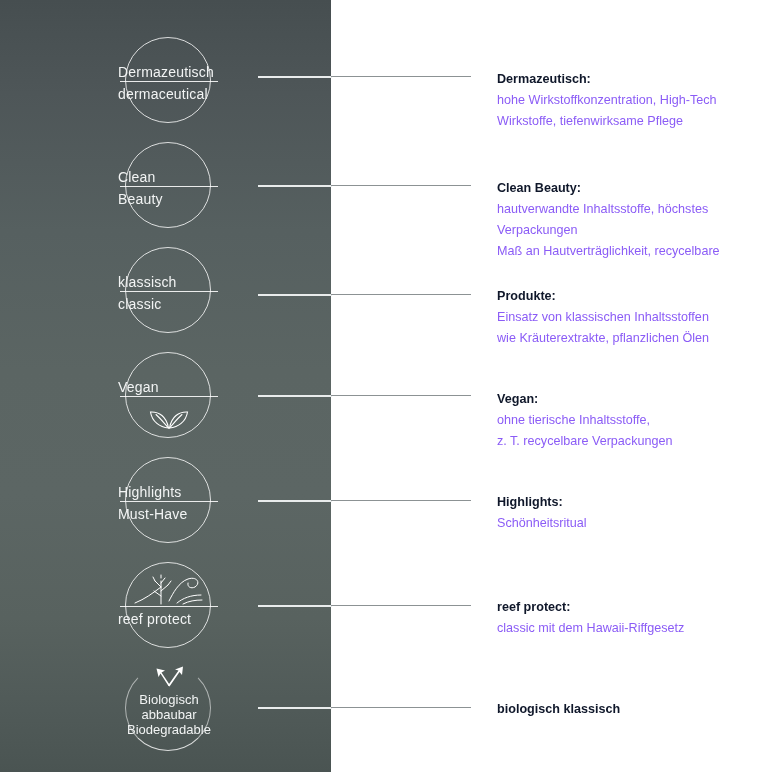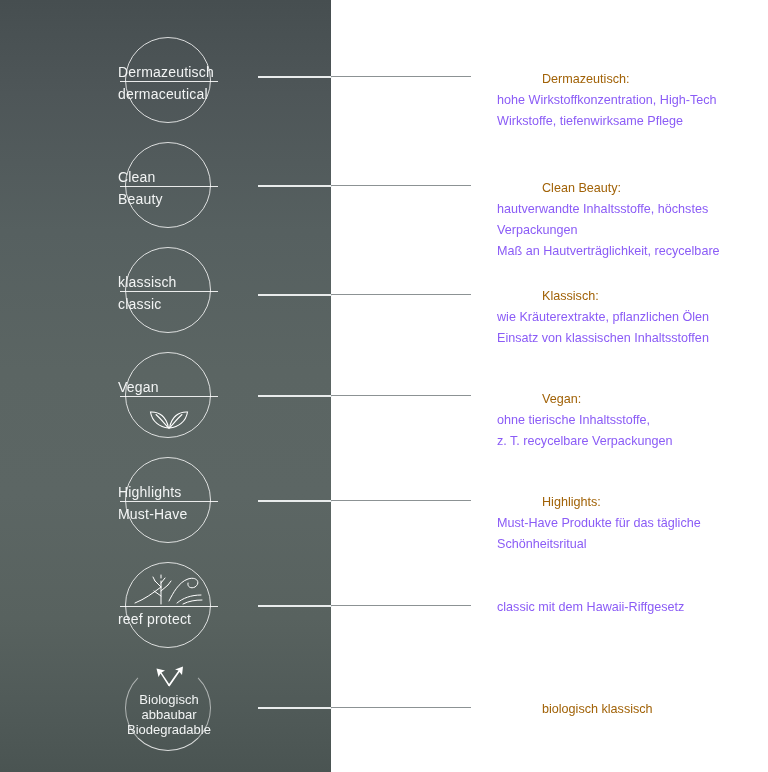--- a/index.html
+++ b/index.html
@@ -127,23 +127,22 @@
   .desc {
     position: absolute;
     left: 497px;
     width: 250px;
     font-size: 12.6px;
     line-height: 21px;
     color: #4a4a4a;
   }
   .desc .desc-title {
     display: block;
-    font-weight: normal;
-    color: #a16207;
-    margin-left: 45px;
+    font-weight: bold;
+    color: #0f172a;
   }
   .desc .desc-body {
     display: block;
     color: #8b5cf6;
   }
 </style>
 </head>
 <body>
 
 <div id="stage">
@@ -189,23 +188,23 @@
     <div class="badge" style="top:247px">
       <div class="badge-inner">
         <div class="badge-text-top">klassisch</div>
         <div class="badge-divider"></div>
         <div class="badge-text-bottom">classic</div>
       </div>
     </div>
     <div class="connector-light" style="left:258px; top:294px; width:74px"></div>
     <div class="connector-dark" style="left:331px; top:294px; width:140px"></div>
     <div class="desc" style="top:286px">
-      <span class="desc-title">Klassisch:</span>
+      <span class="desc-title">Produkte:</span>
+      <span class="desc-body">Einsatz von klassischen Inhaltsstoffen</span>
       <span class="desc-body">wie Kräuterextrakte, pflanzlichen Ölen</span>
-      <span class="desc-body">Einsatz von klassischen Inhaltsstoffen</span>
     </div>
   </div>
 
   <div class="row" style="top:0">
     <div class="badge" style="top:352px">
       <div class="badge-inner">
         <div class="badge-text-top">Vegan</div>
         <div class="badge-divider"></div>
         <div class="badge-icon below">
           <svg width="54" height="32" viewBox="0 0 54 32" fill="none" stroke="#ffffff" stroke-width="1.1" stroke-linecap="round">
@@ -233,21 +232,20 @@
       <div class="badge-inner">
         <div class="badge-text-top">Highlights</div>
         <div class="badge-divider"></div>
         <div class="badge-text-bottom">Must-Have</div>
       </div>
     </div>
     <div class="connector-light" style="left:258px; top:500px; width:74px"></div>
     <div class="connector-dark" style="left:331px; top:500px; width:140px"></div>
     <div class="desc" style="top:492px">
       <span class="desc-title">Highlights:</span>
-      <span class="desc-body">Must-Have Produkte für das tägliche</span>
       <span class="desc-body">Schönheitsritual</span>
     </div>
   </div>
 
   <div class="row" style="top:0">
     <div class="badge" style="top:562px">
       <div class="badge-inner">
         <div class="badge-icon inner-top">
           <svg width="76" height="40" viewBox="0 0 76 40" fill="none" stroke="#ffffff" stroke-width="1" stroke-linecap="round">
 
@@ -267,20 +265,21 @@
             <path d="M52 37 C58 34 64 33 71 33"></path>
           </svg>
         </div>
         <div class="badge-divider"></div>
         <div class="badge-text-bottom">reef protect</div>
       </div>
     </div>
     <div class="connector-light" style="left:258px; top:605px; width:74px"></div>
     <div class="connector-dark" style="left:331px; top:605px; width:140px"></div>
     <div class="desc" style="top:597px">
+      <span class="desc-title">reef protect:</span>
       <span class="desc-body">classic mit dem Hawaii-Riffgesetz</span>
     </div>
   </div>
 
   <div class="row" style="top:0">
     <div class="badge stacked gap-top" style="top:665px">
       <div class="badge-inner">
         <div class="badge-icon above">
           <svg width="44" height="26" viewBox="0 0 44 26" fill="#ffffff" stroke="none">
 

